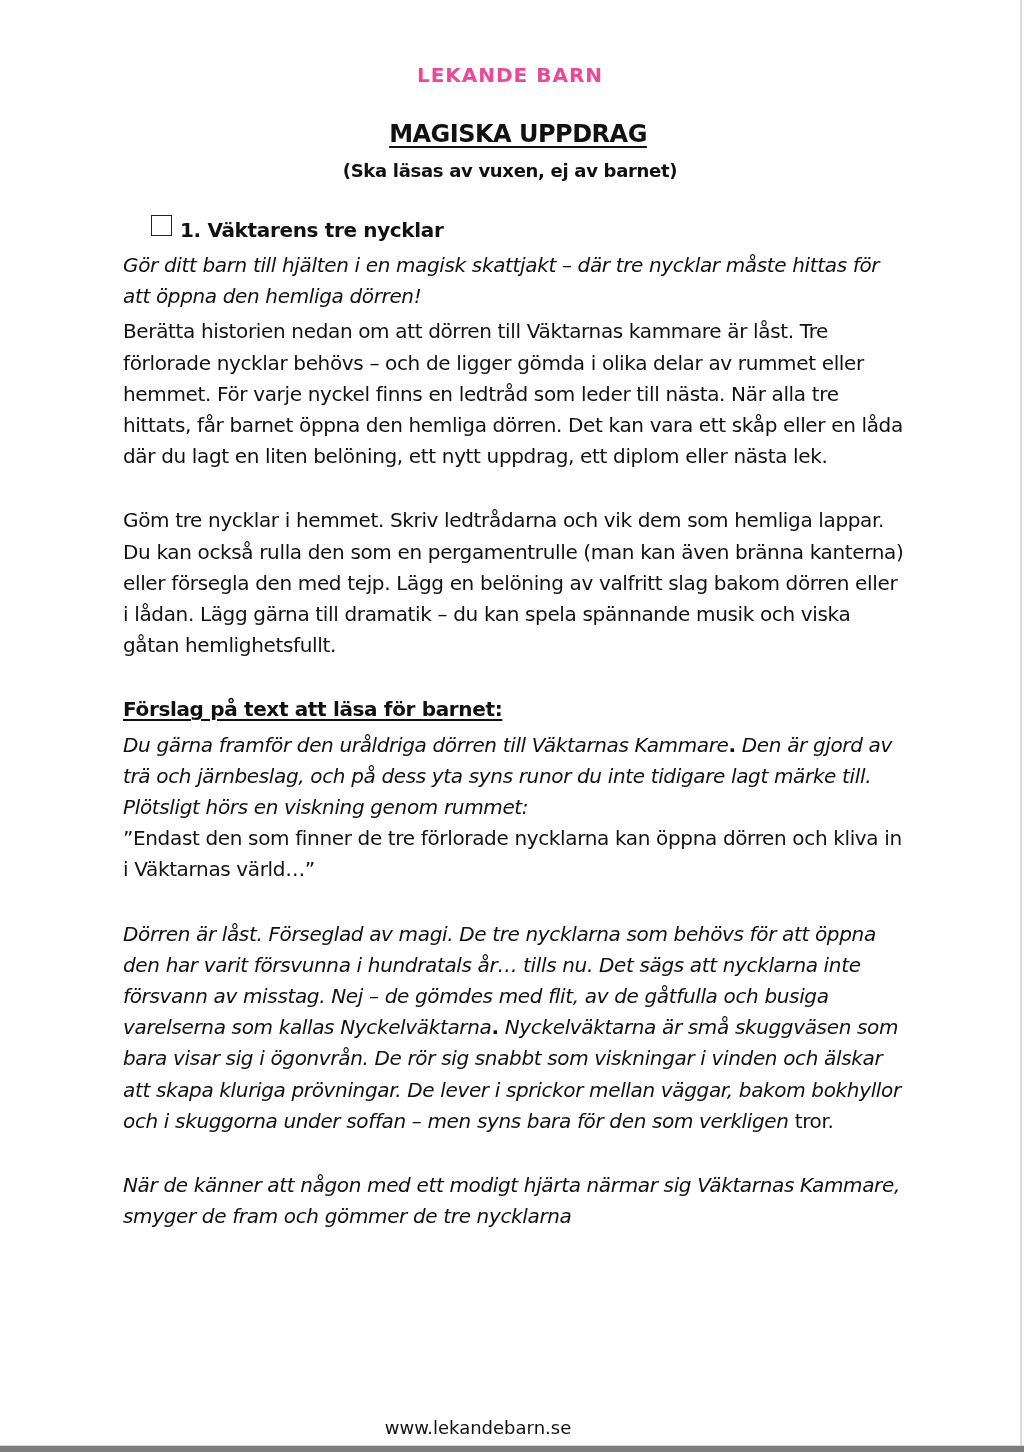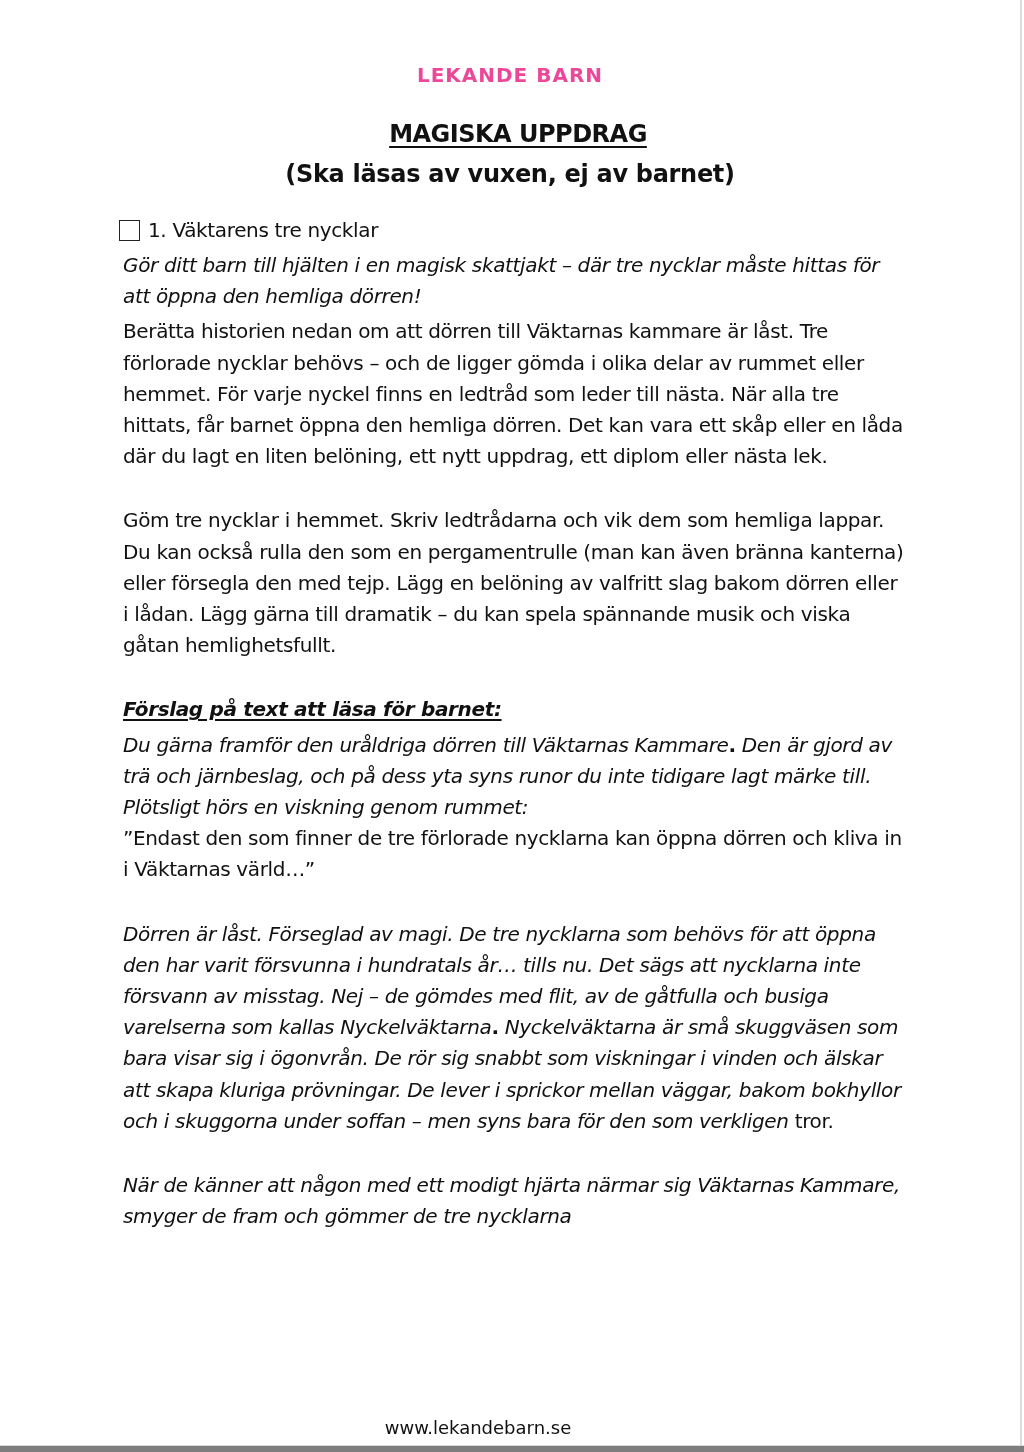--- a/index.html
+++ b/index.html
@@ -24,37 +24,37 @@
     font-family: "DejaVu Sans", sans-serif; font-weight: bold;
     font-size: 20px; letter-spacing: 1px; color: #ec4899;
   }
   .title {
     position: absolute; top: 120px; left: 8px; width: 1020px; text-align: center;
     font-weight: bold; font-size: 24px; text-decoration: underline;
     text-underline-offset: 4px; letter-spacing: -0.5px;
   }
   .subtitle {
     position: absolute; top: 160px; left: 0; width: 1020px; text-align: center;
-    font-weight: bold; font-size: 24px; letter-spacing: -0.3px;
+    font-weight: bold; font-size: 18px; letter-spacing: -0.3px;
   }
   .content {
     position: absolute; left: 119px; top: 215px; width: 790px;
     font-size: 20px; line-height: 31.2px; letter-spacing: -0.35px;
   }
   .heading {
-    display: flex; align-items: center; font-weight: normal; height: 31px;
+    display: flex; font-weight: bold; height: 31px; margin-left: 32px;
   }
   .checkbox {
     width: 21px; height: 21px; border: 1.5px solid #222; box-sizing: border-box;
     margin-right: 8px; display: inline-block; background: #fff; cursor: pointer;
   }
   .it { font-style: italic; }
   p { margin: 4px; }
   .gap { height: 25px; }
-  .subhead { font-weight: bold; text-decoration: underline; text-underline-offset: 3px; font-style: italic; }
+  .subhead { font-weight: bold; text-decoration: underline; text-underline-offset: 3px; }
   .footer {
     position: absolute; top: 1417px; left: 0; width: 956px; text-align: center;
     font-size: 18px; color: #111;
   }
   b.dot { font-weight: bold; font-style: normal; }
 </style>
 </head>
 <body>
 
 <div class="page">

